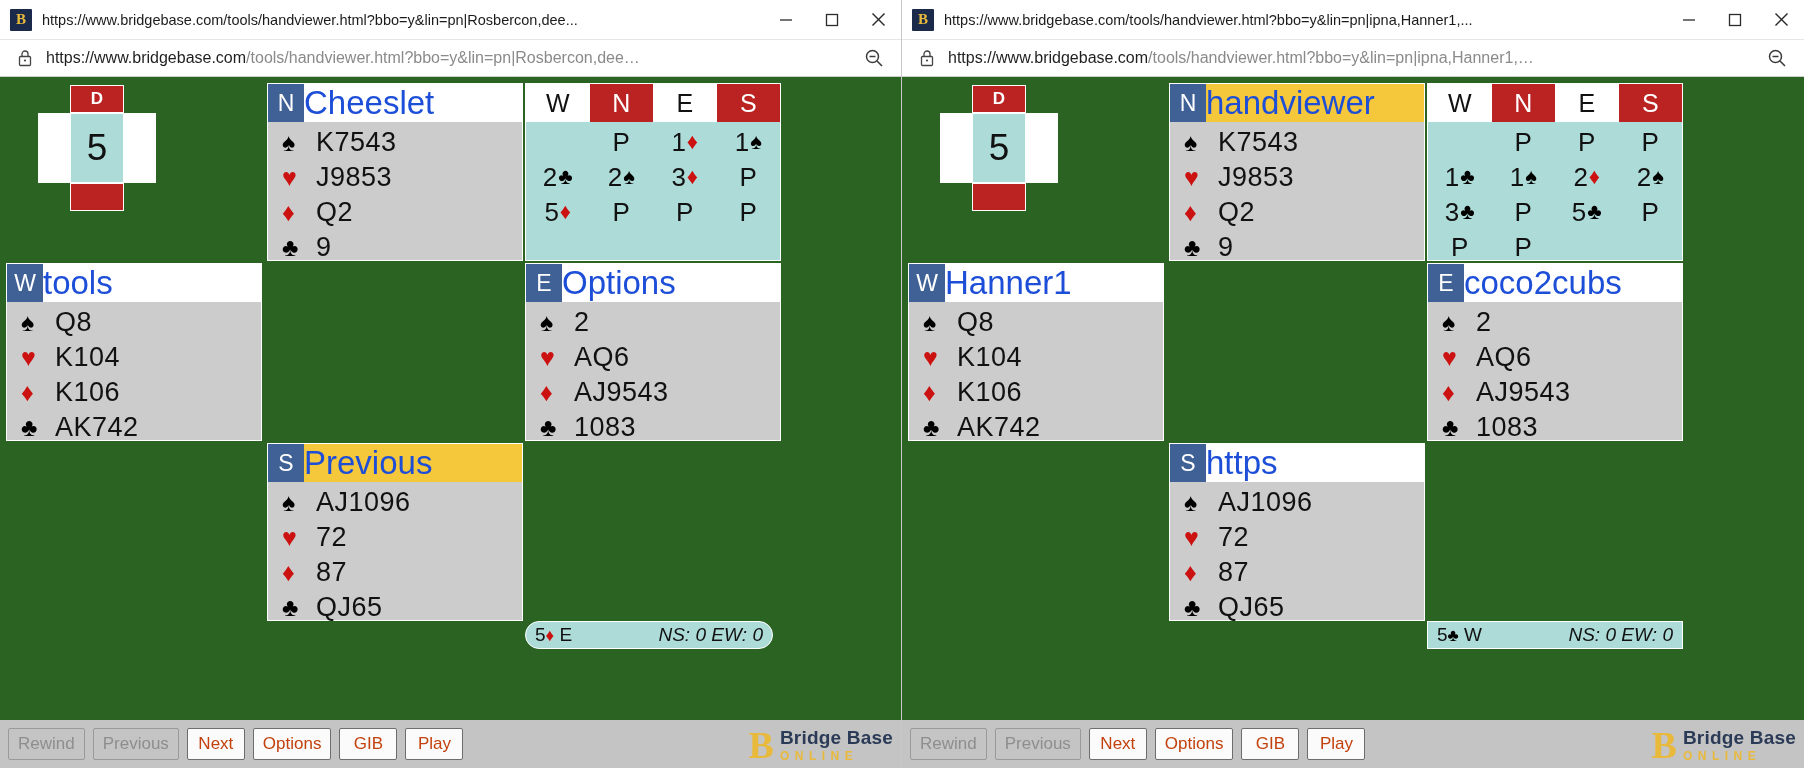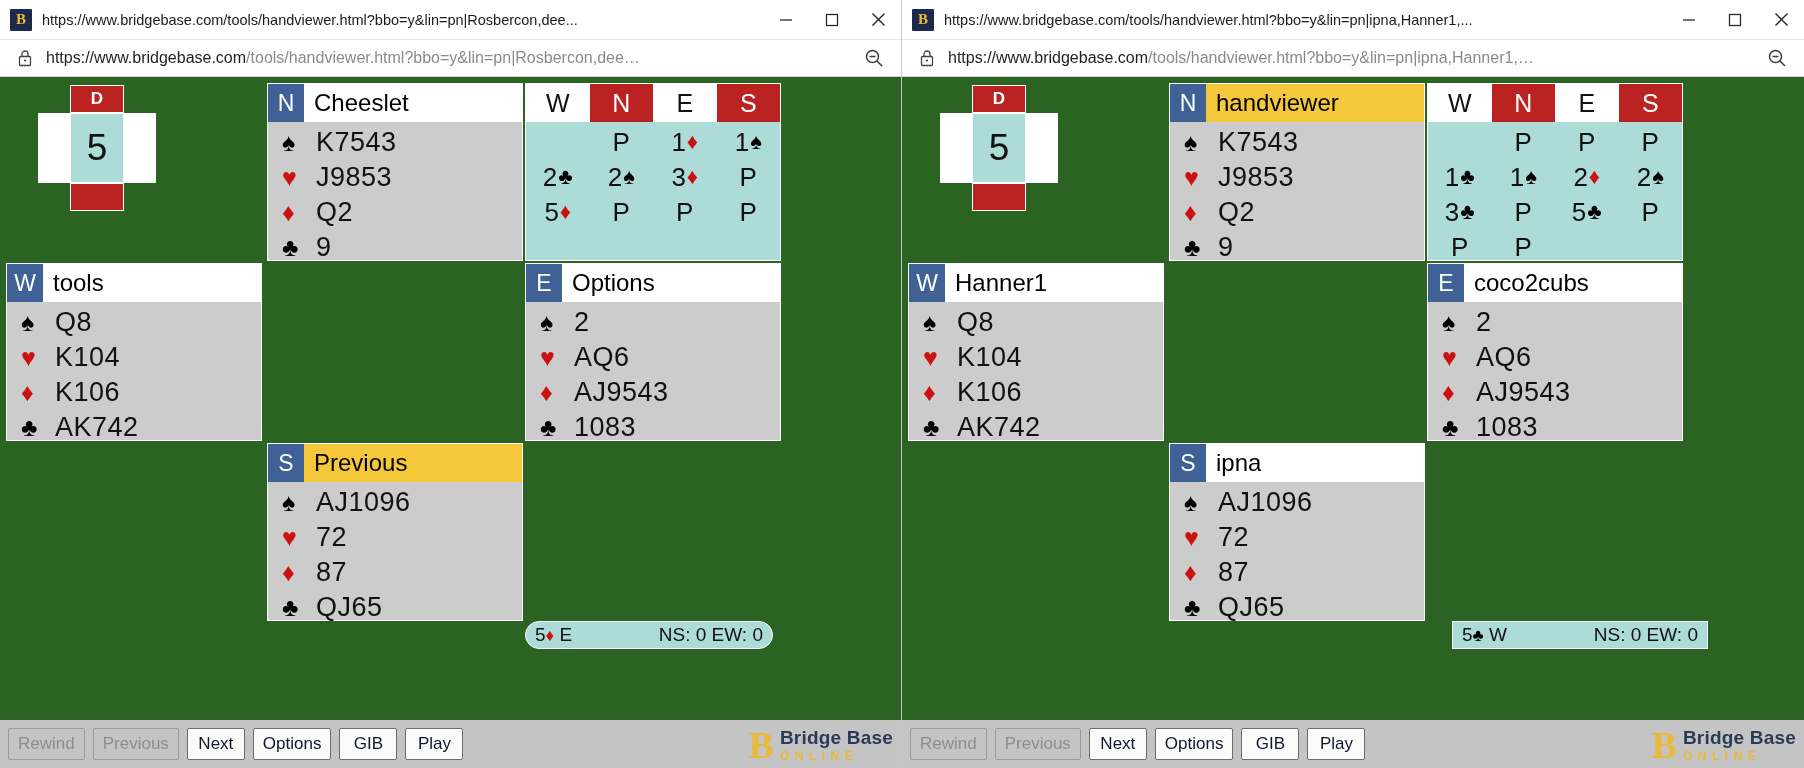--- a/index.html
+++ b/index.html
@@ -86,22 +86,22 @@
   }
   .panel-hdr.hl { background: #f5c83c; }
   .seat {
     width: 36px; height: 38px; flex: 0 0 36px;
     background: #3f6196; color: #ffffff;
     font-size: 23px; font-weight: normal;
     display: flex; align-items: center; justify-content: center;
     font-family: "Liberation Sans", sans-serif;
   }
   .pname {
-    font-size: 24px; color: #000000;
-    padding-left: 10px; white-space: nowrap; overflow: hidden;
+    font-size: 33px; color: #1d4ed8;
+    white-space: nowrap; overflow: hidden;
   }
   .suits { padding: 3px 0 0 14px; }
   .suitrow {
     display: flex; align-items: center;
     height: 35px;
     font-size: 27px; color: #111111;
     white-space: nowrap;
   }
   .sym { width: 30px; flex: 0 0 30px; font-size: 25px; line-height: 1; }
   .sym.red { color: #cc1111; }
@@ -142,21 +142,21 @@
   
   .contract {
     position: absolute;
     background: #addbd8;
     border: 1px solid #ffffff;
     display: flex; align-items: center;
     padding: 0 9px;
     font-size: 19px; color: #111111;
   }
   .contract .ct-left { flex: 1 1 auto; }
-  .contract .ct-right { flex: 0 0 auto; }
+  .contract .ct-right { flex: 0 0 auto; font-style: italic; }
   .contract .cs { font-size: 17px; }
   .cs.red { color: #cc1111; }
   .cs.blk { color: #000000; }
 
   
   .toolbar {
     height: 50px; flex: 0 0 50px;
     background: #c4c4c4;
     border-top: 2px solid #2b6323;
     display: flex; align-items: center;
@@ -164,21 +164,21 @@
     position: relative;
   }
   .tbtn {
     height: 32px;
     min-width: 58px;
     margin-right: 8px;
     padding: 0 9px;
     background: #fbfbfb;
     border: 1px solid #6d6d6d;
     border-radius: 2px;
-    font-size: 17px; color: #0f172a;
+    font-size: 17px; color: #c2410c;
     display: flex; align-items: center; justify-content: center;
     font-family: "Liberation Sans", sans-serif;
   }
   .tbtn.disabled {
     background: #c4c4c4;
     border-color: #9a9a9a;
     color: #8e8e8e;
   }
   .logo {
     position: absolute; right: 8px; top: 2px;
@@ -536,21 +536,21 @@
             </div>
             <div class="suitrow">
               <span class="sym blk">♣</span>
               <span class="cards">1083</span>
             </div>
           </div>
         </div>
         <div class="panel" style="left: 267px; top: 366px; width: 256px; height: 178px;">
           <div class="panel-hdr">
             <div class="seat">S</div>
-            <div class="pname">ipna</div>
+            <div class="pname">https</div>
           </div>
           <div class="suits">
             <div class="suitrow">
               <span class="sym blk">♠</span>
               <span class="cards">AJ1096</span>
             </div>
             <div class="suitrow">
               <span class="sym red">♥</span>
               <span class="cards">72</span>
             </div>
@@ -629,21 +629,21 @@
               </div>
               <div class="bidcell">
                 <span></span>
               </div>
               <div class="bidcell">
                 <span></span>
               </div>
             </div>
           </div>
         </div>
-        <div class="contract" style="left: 550px; top: 544px; width: 256px; height: 28px; justify-content: flex-end;">
+        <div class="contract" style="left: 525px; top: 544px; width: 256px; height: 28px; justify-content: flex-end;">
           <div class="ct-left"><span>5</span><span class="cs blk">♣</span> <span>W</span></div>
           <div class="ct-right">NS: 0 EW: 0</div>
         </div>
       </div>
       <div class="toolbar">
         <div class="tbtn disabled">Rewind</div>
         <div class="tbtn disabled">Previous</div>
         <div class="tbtn">Next</div>
         <div class="tbtn">Options</div>
         <div class="tbtn">GIB</div>

